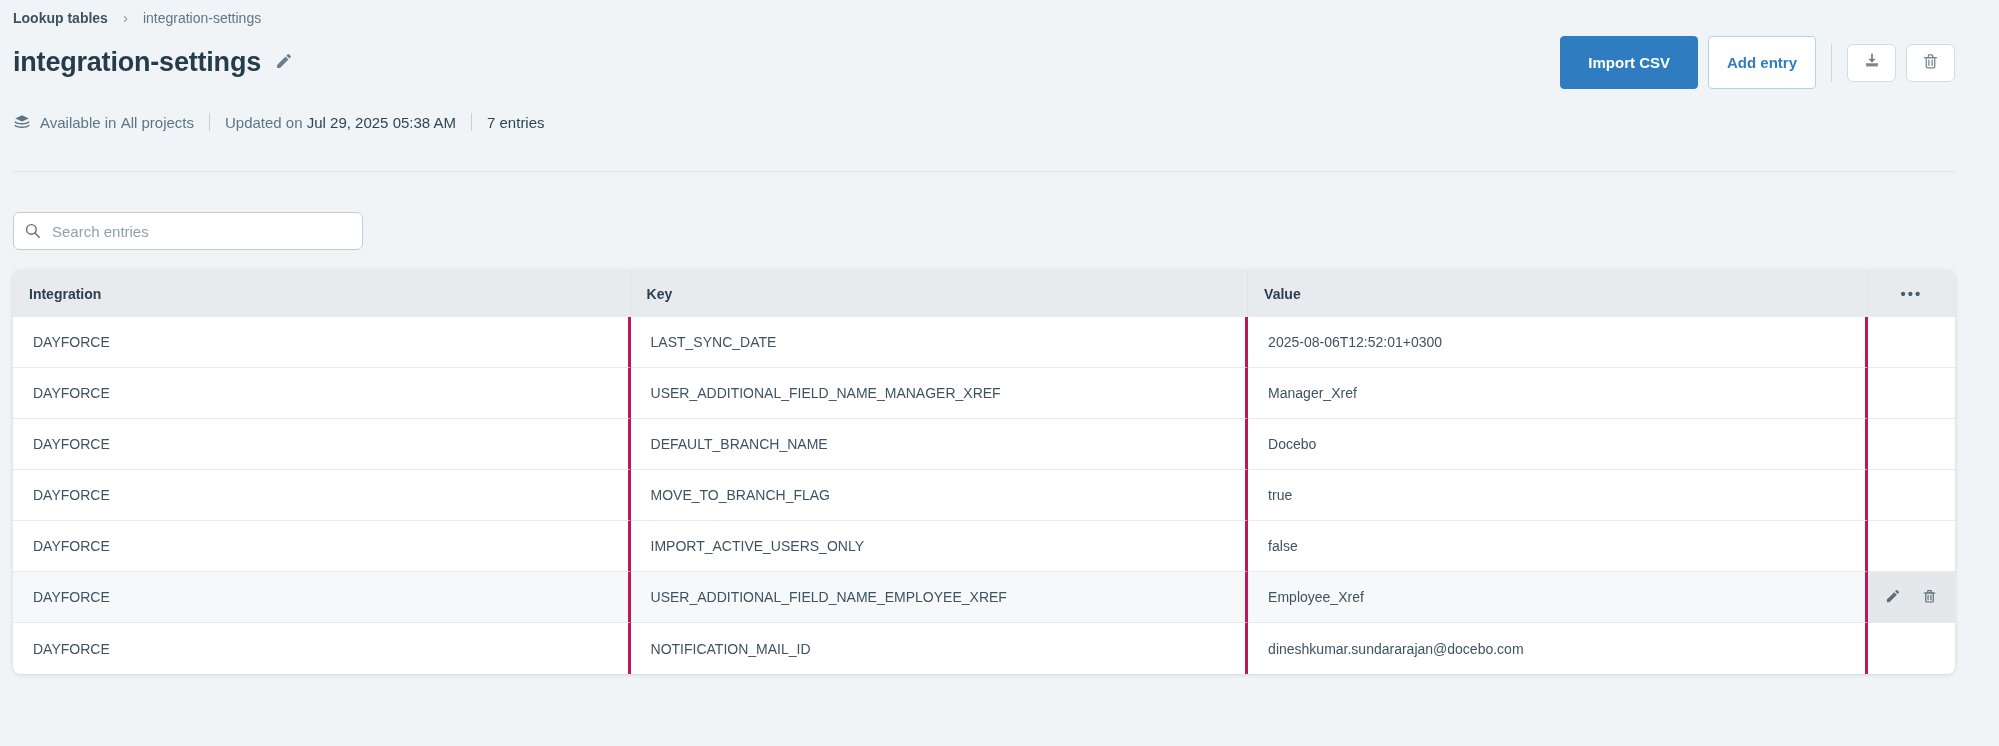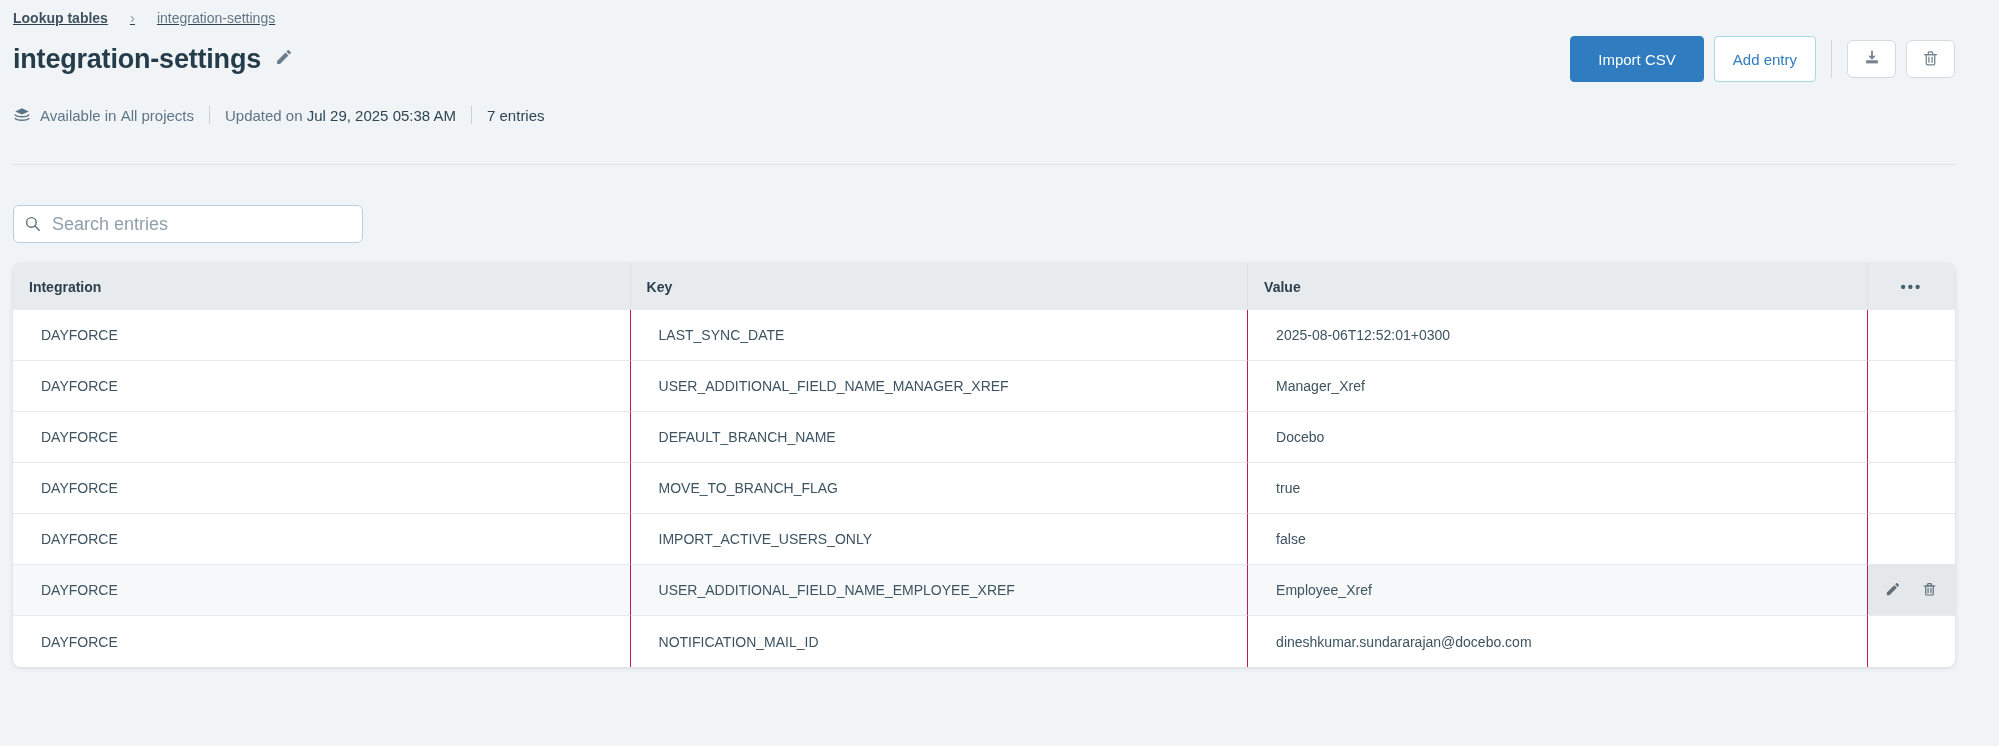--- a/index.html
+++ b/index.html
@@ -6,73 +6,73 @@
   html, body { margin: 0; padding: 0; }
   body {
     width: 1999px; height: 746px; overflow: hidden;
     background: #f1f4f6;
     font-family: "Liberation Sans", sans-serif;
     color: #2b3f4d;
   }
   .page { padding: 0 44px 0 13px; }
 
   
-  .breadcrumb { padding-top: 9px; font-size: 14px; display: flex; align-items: center; gap: 22px; text-decoration: underline; }
+  .breadcrumb { padding-top: 9px; font-size: 14px; display: flex; align-items: center; gap: 15px; }
   .crumb-link { color: #3e525f; font-weight: 600; cursor: pointer; }
   .crumb-sep { color: #8a9aa5; font-size: 15px; }
   .crumb-current { color: #5f7687; }
 
   
   .header-row { display: flex; align-items: center; justify-content: space-between; margin-top: 10px; }
   .title-wrap { display: flex; align-items: center; gap: 12px; }
   .page-title { font-size: 27px; font-weight: 700; color: #253c4b; margin: 0; letter-spacing: -0.2px; }
   .edit-title-btn { background: none; border: none; padding: 2px; color: #6a7d8a; cursor: pointer; display: flex; }
 
   .actions { display: flex; align-items: center; }
-  .btn { height: 46px; border-radius: 4px; font-size: 15px; font-weight: 400; font-family: inherit; cursor: pointer; }
+  .btn { height: 53px; border-radius: 4px; font-size: 15px; font-weight: 700; font-family: inherit; cursor: pointer; }
   .btn-primary { background: #2f7cc0; color: #ffffff; border: 1px solid #2f7cc0; padding: 0 27px; }
   .btn-secondary { background: #ffffff; color: #2f7cc0; border: 1px solid #a7d9de; padding: 0 18px; margin-left: 10px; }
   .vdiv { width: 1px; height: 38px; background: #cfd7db; margin: 0 15px; }
   .icon-btn { width: 49px; height: 38px; background: #ffffff; border: 1px solid #d4dbdf; border-radius: 6px;
               color: #76858f; display: flex; align-items: center; justify-content: center; cursor: pointer; }
   .icon-btn + .icon-btn { margin-left: 10px; }
 
   
   .meta-row { margin-top: 24px; display: flex; align-items: center; font-size: 15px; color: #5d7586; }
   .meta-icon { color: #5d7283; margin-right: 9px; display: flex; }
   .meta-bold { font-weight: 400; }
   .meta-dark { color: #2e4554; }
   .vsep { width: 1px; height: 18px; background: #c8d1d6; margin: 0 15px; }
 
   .divider { border: 0; border-top: 1px solid #dce3e7; margin: 40px 0 0 0; }
 
   
   .search-wrap { margin-top: 40px; position: relative; width: 350px; }
   .search-wrap svg { position: absolute; left: 12px; top: 11px; color: #5f6e79; }
   .search-input { width: 100%; height: 38px; border: 1px solid #c2ccd2; border-radius: 6px;
-                  padding: 0 12px 0 38px; font-size: 18px; font-family: inherit; color: #2b3f4d;
+                  padding: 0 12px 0 38px; font-size: 15px; font-family: inherit; color: #2b3f4d;
                   background: #fff; outline: none; }
   .search-input::placeholder { color: #90a0ab; }
 
   .showing { margin-top: 17px; font-size: 14px; color: #33495a; }
   .showing b { font-weight: 700; }
 
   
   .table-card { margin-top: 20px; border-radius: 8px; overflow: hidden;
                 box-shadow: 0 1px 4px rgba(35,57,72,0.16); }
   table { width: 100%; border-collapse: separate; border-spacing: 0; font-size: 14px; }
   th { background: #e8ebee; height: 47px; text-align: left; padding: 0 16px;
        color: #2b3f4d; font-weight: 700; border-right: 1px solid #dde2e6; }
   th:last-child { border-right: none; }
   th.col-integration, th.col-key { width: 31.8%; }
   th.col-value { width: 31.9%; }
   th.col-actions { width: 4.5%; text-align: center; }
   .dots { color: #44606f; font-size: 15px; letter-spacing: 2px; }
-  td { background: #ffffff; height: 51px; padding: 0 28px; color: #3d5361;
-       border-right: 1px solid #be185d; border-bottom: 1px solid #e6eaec; }
+  td { background: #ffffff; height: 51px; padding: 0 20px; color: #3d5361;
+       border-right: 3px solid #be185d; border-bottom: 1px solid #e6eaec; }
   td:last-child { border-right: none; }
   tbody tr:last-child td { border-bottom: none; }
   td.actions-cell { padding: 0 8px; text-align: center; white-space: nowrap; }
   tr.hovered td { background: #f6f8f9; }
   tr.hovered td.actions-cell { background: #e4e8ea; }
   .row-action-btn { background: none; border: none; padding: 3px; color: #5f6e79; cursor: pointer; }
   .row-action-btn + .row-action-btn { margin-left: 12px; }
 </style>
 </head>
 <body>

